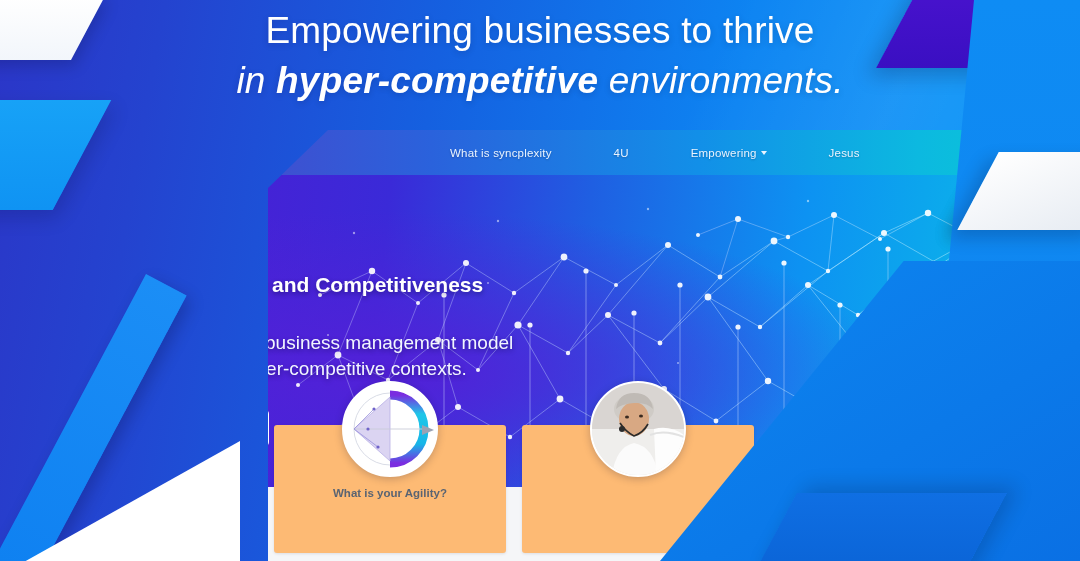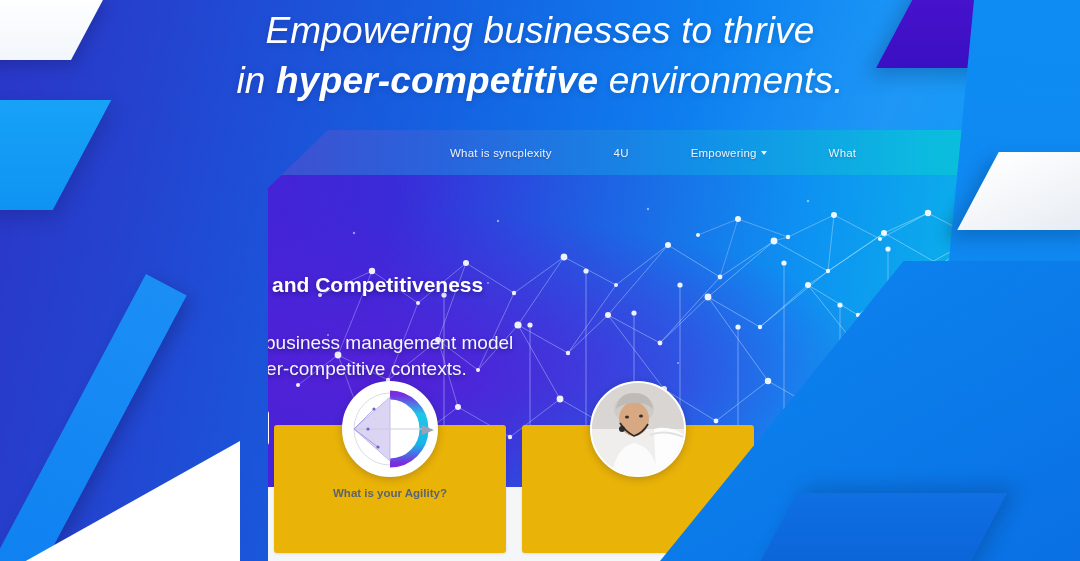--- a/index.html
+++ b/index.html
@@ -125,21 +125,21 @@
   
   .site-cards{
     position:absolute;left:0;bottom:0;width:100%;height:74px;
     background:#f5f6f8;
   }
   .cards-row{
     position:absolute;left:0;top:-62px;width:100%;
     display:flex;gap:16px;padding:0 6px;box-sizing:border-box;
   }
   .card{
-    flex:1;background:#eab308;border-radius:3px;
+    flex:1;background:#fdba74;border-radius:3px;
     height:128px;position:relative;
     box-shadow:0 1px 3px rgba(0,0,40,.10);
   }
   .card-thumb{
     position:absolute;left:50%;top:-44px;transform:translateX(-50%);
     width:92px;height:92px;border-radius:50%;
     overflow:hidden;background:#fff;
     box-shadow:0 2px 8px rgba(0,0,40,.22);
     border:2px solid #ffffff;
   }
@@ -154,21 +154,21 @@
 <div class="stage">
 
   <div class="bg"></div>
   <div class="bg-sheen"></div>
 
   <div class="para para-white-tl"></div>
   <div class="para para-blue-l"></div>
   <div class="para para-purple-tr"></div>
 
   <div style="position:absolute;left:0;top:6px;width:1080px;text-align:center;">
-    <div style="color:#ffffff;font-size:37px;font-style:italic;font-weight:300;line-height:50px;letter-spacing:.2px;text-shadow:0 2px 6px rgba(0,0,50,.18);">Empowering businesses to thrive</div>
+    <div style="color:#ffffff;font-size:37px;font-weight:300;line-height:50px;letter-spacing:.2px;text-shadow:0 2px 6px rgba(0,0,50,.18);">Empowering businesses to thrive</div>
     <div style="color:#ffffff;font-size:37px;font-style:italic;font-weight:300;line-height:50px;letter-spacing:.2px;text-shadow:0 2px 6px rgba(0,0,50,.18);">
       <span>in </span><span style="font-weight:bold;">hyper-competitive</span><span> environments.</span>
     </div>
   </div>
 
   <div class="site">
     <div class="site-inner">
 
       <div class="site-nav">
         <div class="nav-items">
@@ -176,21 +176,21 @@
             <span>What is syncplexity</span>
           </div>
           <div class="nav-item">
             <span>4U</span>
           </div>
           <div class="nav-item">
             <span>Empowering</span>
             <span class="caret"></span>
           </div>
           <div class="nav-item">
-            <span>What</span>
+            <span>Jesus</span>
           </div>
         </div>
       </div>
 
       <div class="site-hero">
 
         <svg class="netgraph" viewBox="0 0 740 320" preserveAspectRatio="none">
           <defs>
             <linearGradient id="lineg" x1="0" y1="0" x2="1" y2="0">
               <stop offset="0" stop-color="#cfd8ff" stop-opacity=".55"></stop>

